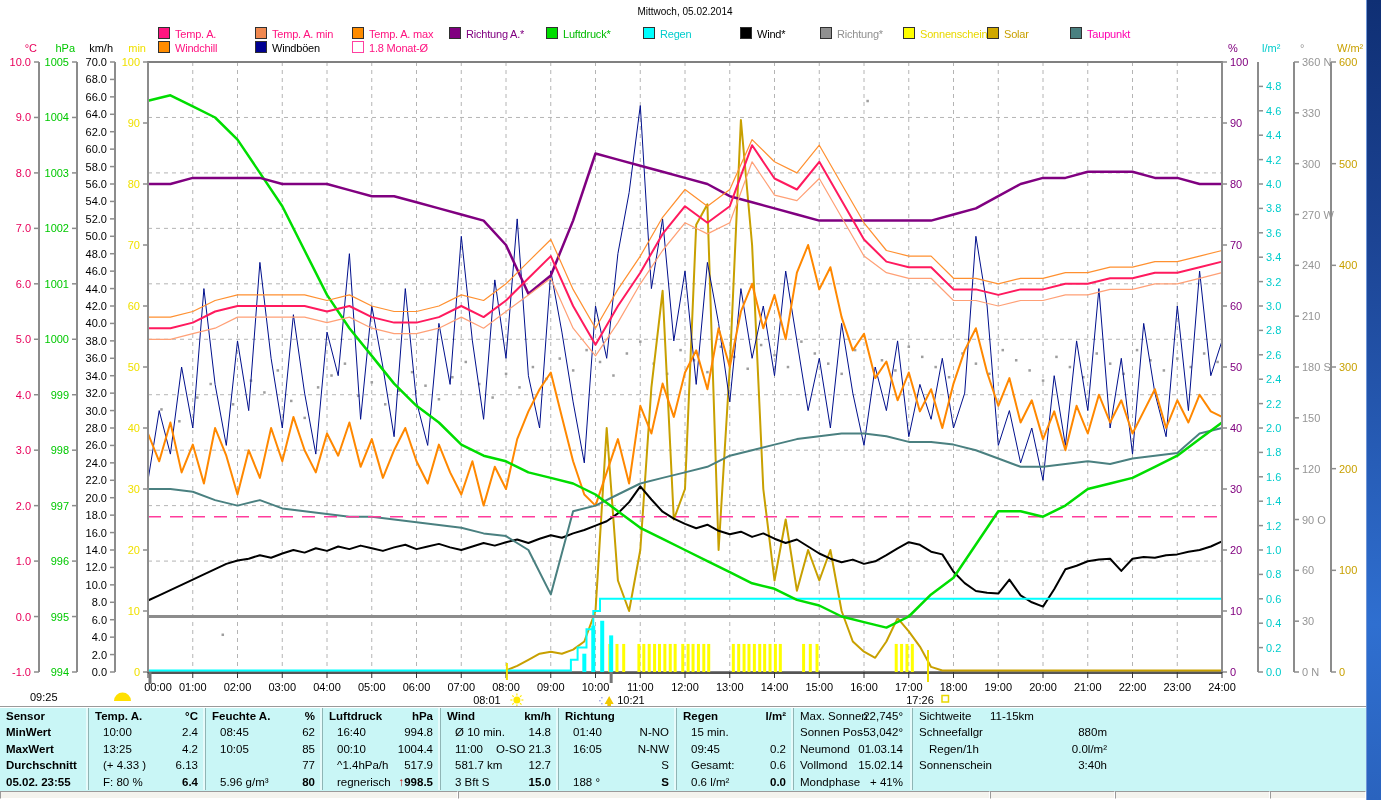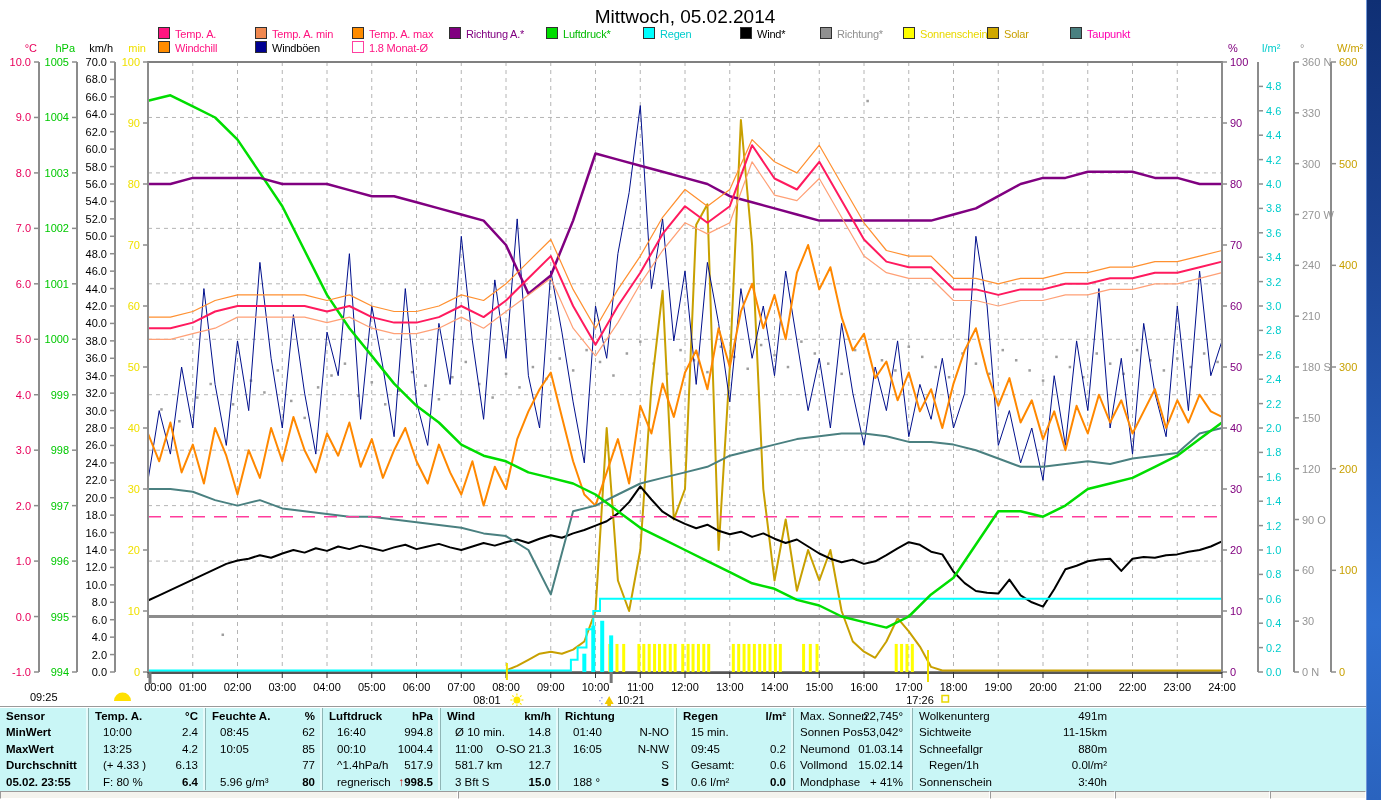--- a/index.html
+++ b/index.html
@@ -1,19 +1,19 @@
 <!DOCTYPE html>
 <html><head>
 <meta charset="utf-8">
 <style>
   html,body{margin:0;padding:0}
   body{width:1381px;height:800px;position:relative;overflow:hidden;background:#ffffff;
        font-family:"Liberation Sans",sans-serif;}
   #title{position:absolute;top:6px;left:400px;width:570px;text-align:center;
-         font-size:19px;color:#000;}
+         font-size:10px;color:#000;}
   #chart{position:absolute;left:0;top:0;}
   #chart text{font-family:"Liberation Sans",sans-serif;font-size:11px;}
   #legend .lg{position:absolute;height:13px;white-space:nowrap;font-size:11px;letter-spacing:-0.2px;cursor:default;}
   #legend .box{display:inline-block;width:10px;height:10px;border:1px solid #303030;
                margin-right:5px;vertical-align:-1px;}
   #table{position:absolute;top:706px;left:0;width:1366px;height:84px;background:#c9f6f6;
          border-top:1px solid #9a9a9a;box-shadow:inset 0 1px 0 #ffffff;}
   .tcol{position:absolute;top:1px;height:82px;border-left:1px solid #8fb5b5;box-shadow:-2px 0 0 #e6fbfb;}
   .tcol.first{border-left:none;box-shadow:none;}
   .trow{position:relative;height:16.4px;line-height:16.4px;font-size:11.5px;white-space:nowrap;color:#000;}
@@ -732,26 +732,22 @@
         <span class="tl" style="left: 6px;">Vollmond</span>
         <span class="pr" style="width: 105px;">15.02.14</span>
       </div>
       <div class="trow">
         <span class="tl" style="left: 6px;">Mondphase</span>
         <span class="pr" style="width: 105px;">+ 41%</span>
       </div>
     </div>
     <div class="tcol" style="left: 912px; width: 454px;">
       <div class="trow">
-        <span class="tl" style="left: 6px;">Wolkenunterg</span>
-        <span class="pr" style="width: 190px;">491m</span>
-      </div>
-      <div class="trow">
         <span class="tl" style="left: 6px;">Sichtweite</span>
-        <span class="pr" style="width: 190px;">11-15km</span>
+        <span class="pr" style="width: 190px; text-align: center;">11-15km</span>
       </div>
       <div class="trow">
         <span class="tl" style="left: 6px;">Schneefallgr</span>
         <span class="pr" style="width: 190px;">880m</span>
       </div>
       <div class="trow">
         <span class="tl" style="left: 6px; padding-left: 10px;">Regen/1h</span>
         <span class="pr" style="width: 190px;">0.0l/m²</span>
       </div>
       <div class="trow">

